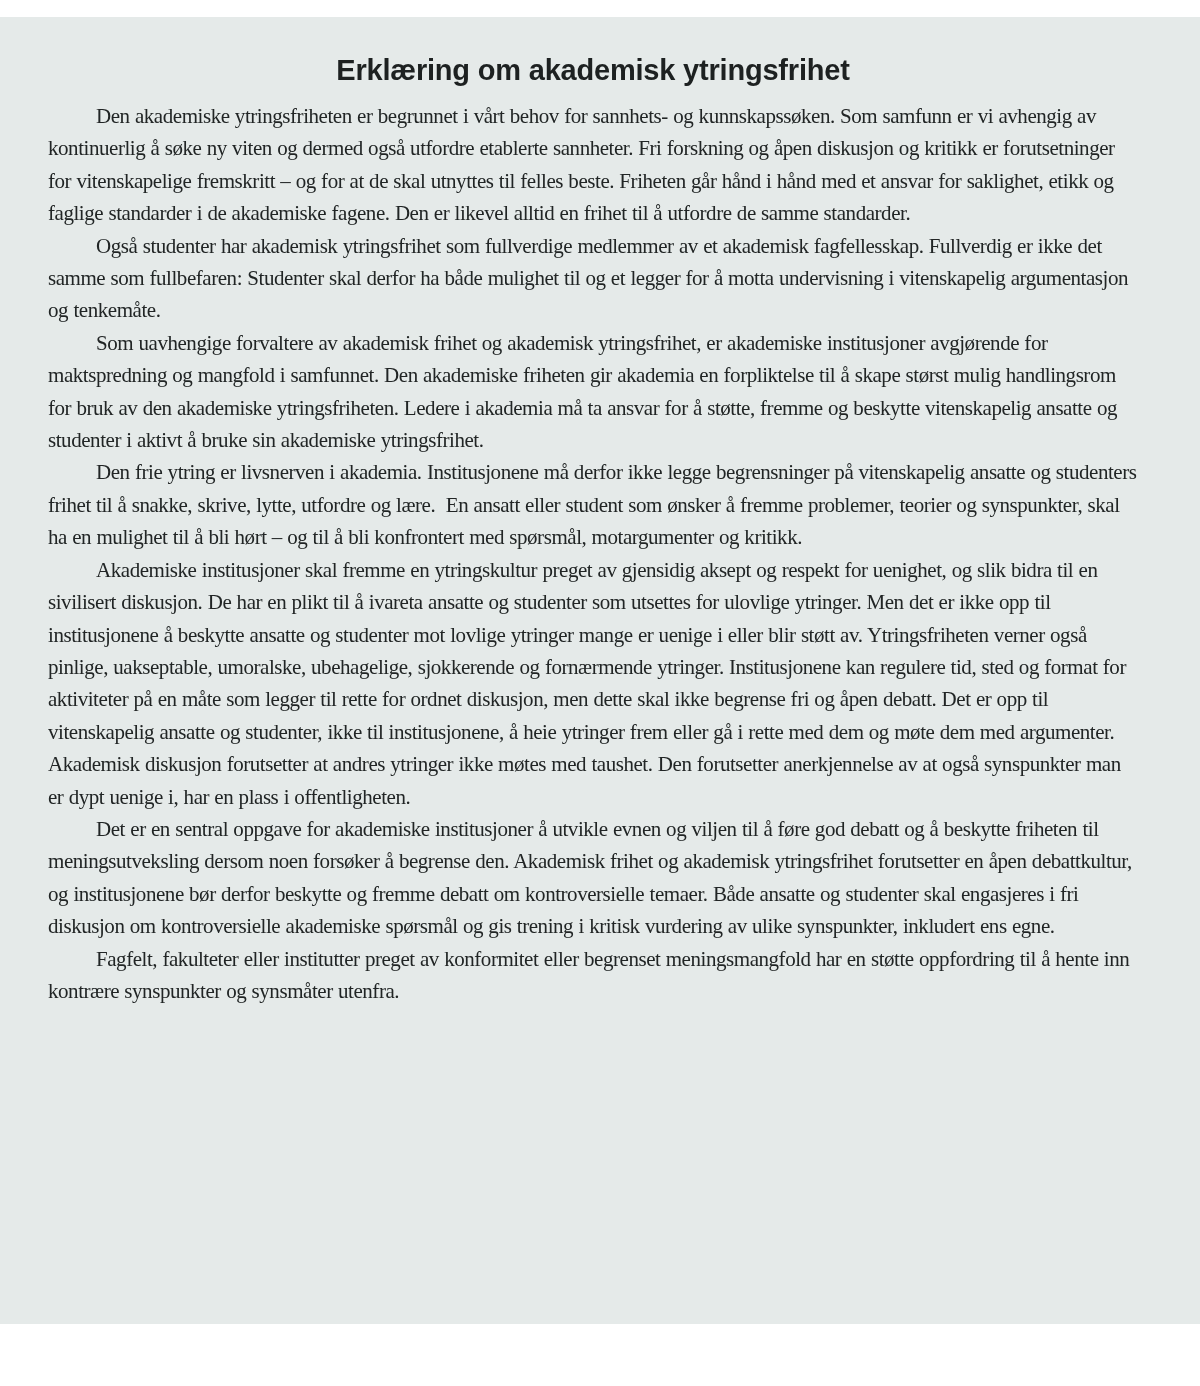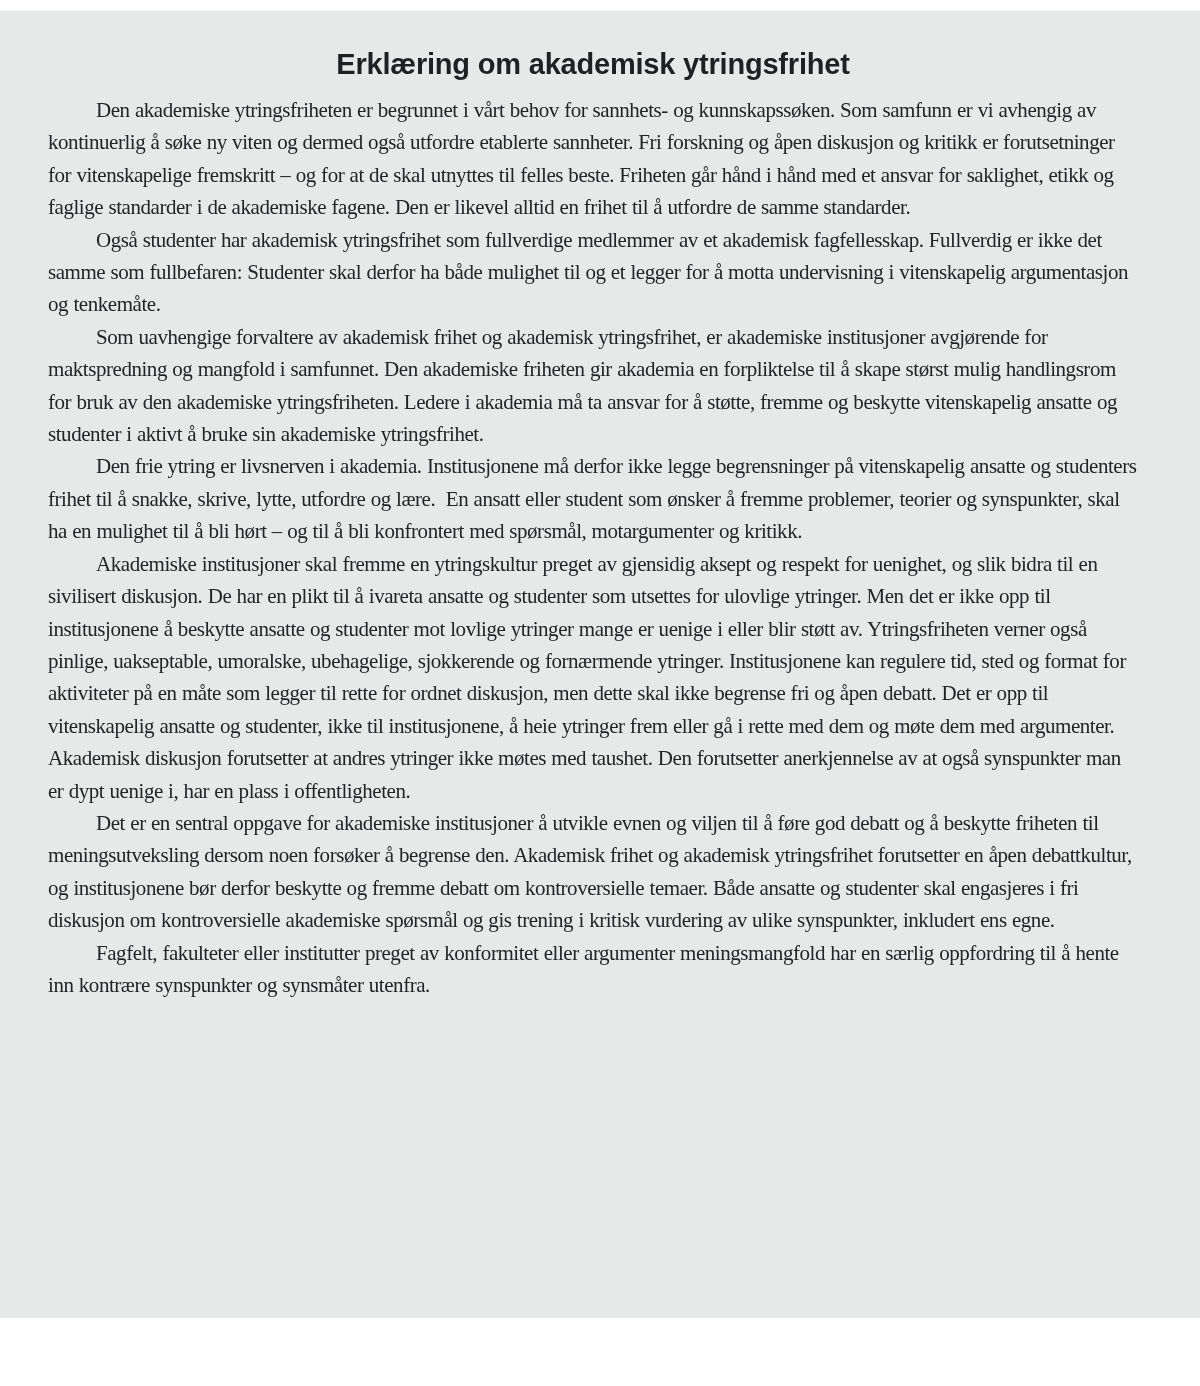--- a/index.html
+++ b/index.html
@@ -8,21 +8,21 @@
     background: #ffffff;
   }
   body {
     width: 1200px;
     height: 1386px;
     position: relative;
     font-family: "Liberation Serif", serif;
   }
   .panel {
     position: absolute;
-    top: 11px;
+    top: 17px;
     left: 0;
     width: 1200px;
     height: 1307px;
     background: #e5eae9;
     box-sizing: border-box;
     padding: 36px 62px 40px 48px;
     overflow: hidden;
   }
   .doc-title {
     font-family: "Liberation Sans", sans-serif;
@@ -51,14 +51,14 @@
 
 <div class="panel">
   <h1 class="doc-title">Erklæring om akademisk ytringsfrihet</h1>
 
   <p class="body-par">Den akademiske ytringsfriheten er begrunnet i vårt behov for sannhets- og kunnskapssøken. Som samfunn er vi avhengig av kontinuerlig å søke ny viten og dermed også utfordre etablerte sannheter. Fri forskning og åpen diskusjon og kritikk er forutsetninger for vitenskapelige fremskritt – og for at de skal utnyttes til felles beste. Friheten går hånd i hånd med et ansvar for saklighet, etikk og faglige standarder i de akademiske fagene. Den er likevel alltid en frihet til å utfordre de samme standarder.</p>
   <p class="body-par">Også studenter har akademisk ytringsfrihet som fullverdige medlemmer av et akademisk fagfellesskap. Fullverdig er ikke det samme som fullbefaren: Studenter skal derfor ha både mulighet til og et legger for å motta undervisning i vitenskapelig argumentasjon og tenkemåte.</p>
   <p class="body-par">Som uavhengige forvaltere av akademisk frihet og akademisk ytringsfrihet, er akademiske institusjoner avgjørende for maktspredning og mangfold i samfunnet. Den akademiske friheten gir akademia en forpliktelse til å skape størst mulig handlingsrom for bruk av den akademiske ytringsfriheten. Ledere i akademia må ta ansvar for å støtte, fremme og beskytte vitenskapelig ansatte og studenter i aktivt å bruke sin akademiske ytringsfrihet.</p>
   <p class="body-par">Den frie ytring er livsnerven i akademia. Institusjonene må derfor ikke legge begrensninger på vitenskapelig ansatte og studenters frihet til å snakke, skrive, lytte, utfordre og lære.  En ansatt eller student som ønsker å fremme problemer, teorier og synspunkter, skal ha en mulighet til å bli hørt – og til å bli konfrontert med spørsmål, motargumenter og kritikk.</p>
   <p class="body-par">Akademiske institusjoner skal fremme en ytringskultur preget av gjensidig aksept og respekt for uenighet, og slik bidra til en sivilisert diskusjon. De har en plikt til å ivareta ansatte og studenter som utsettes for ulovlige ytringer. Men det er ikke opp til institusjonene å beskytte ansatte og studenter mot lovlige ytringer mange er uenige i eller blir støtt av. Ytringsfriheten verner også pinlige, uakseptable, umoralske, ubehagelige, sjokkerende og fornærmende ytringer. Institusjonene kan regulere tid, sted og format for aktiviteter på en måte som legger til rette for ordnet diskusjon, men dette skal ikke begrense fri og åpen debatt. Det er opp til vitenskapelig ansatte og studenter, ikke til institusjonene, å heie ytringer frem eller gå i rette med dem og møte dem med argumenter. Akademisk diskusjon forutsetter at andres ytringer ikke møtes med taushet. Den forutsetter anerkjennelse av at også synspunkter man er dypt uenige i, har en plass i offentligheten.</p>
   <p class="body-par">Det er en sentral oppgave for akademiske institusjoner å utvikle evnen og viljen til å føre god debatt og å beskytte friheten til meningsutveksling dersom noen forsøker å begrense den. Akademisk frihet og akademisk ytringsfrihet forutsetter en åpen debattkultur, og institusjonene bør derfor beskytte og fremme debatt om kontroversielle temaer. Både ansatte og studenter skal engasjeres i fri diskusjon om kontroversielle akademiske spørsmål og gis trening i kritisk vurdering av ulike synspunkter, inkludert ens egne.</p>
-  <p class="body-par">Fagfelt, fakulteter eller institutter preget av konformitet eller argumenter meningsmangfold har en særlig oppfordring til å hente inn kontrære synspunkter og synsmåter utenfra.</p>
+  <p class="body-par">Fagfelt, fakulteter eller institutter preget av konformitet eller begrenset meningsmangfold har en støtte oppfordring til å hente inn kontrære synspunkter og synsmåter utenfra.</p>
 </div>
 
 </body></html>

